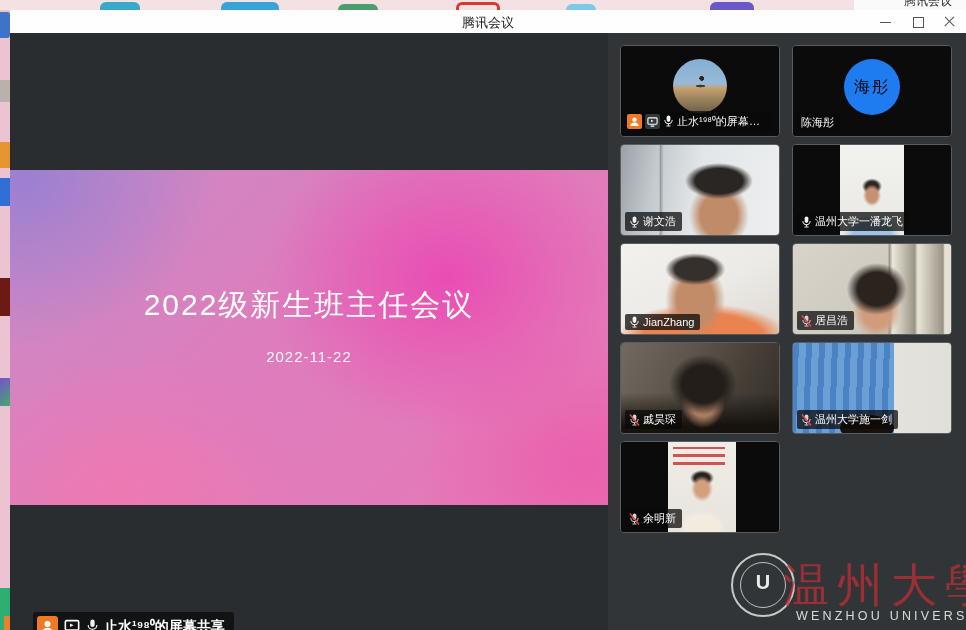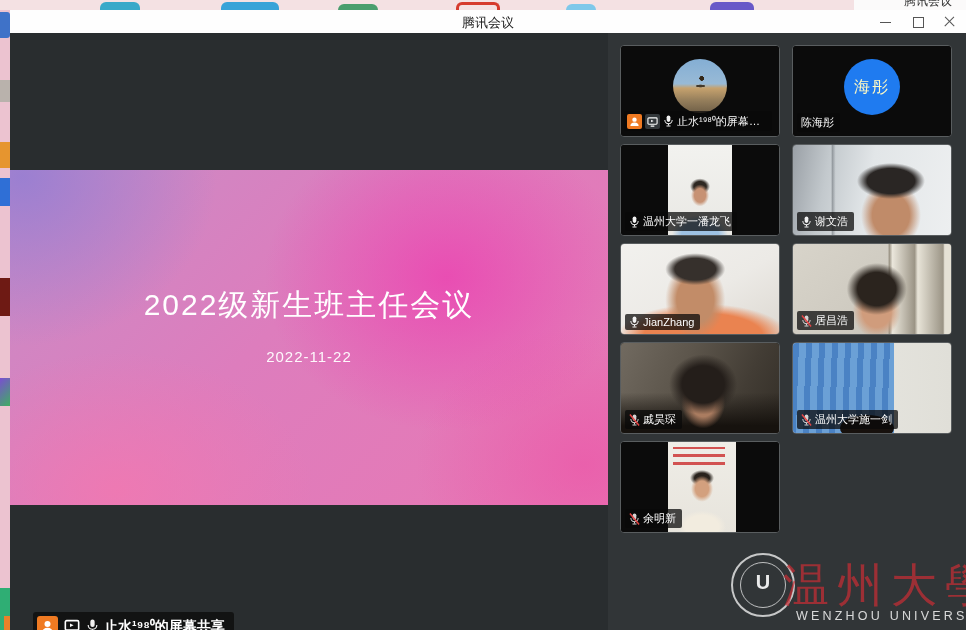--- a/index.html
+++ b/index.html
@@ -124,21 +124,21 @@
     background:
       radial-gradient(ellipse 11px 13px at 50% 52%, #d3a07e 60%, rgba(211,160,126,0)),
       radial-gradient(ellipse 12px 8px at 50% 40%, #29231d 62%, rgba(41,35,29,0)),
       radial-gradient(ellipse 24px 16px at 50% 94%, #f2ecdf 70%, rgba(242,236,223,0)),
       linear-gradient(180deg,#efede7 0%,#e7e4dc 100%); }
   .vid.scene-11::after { left:33%; top:5px; width:33%; height:19px;
       background:repeating-linear-gradient(180deg, rgba(205,55,55,0.85) 0 2.5px, rgba(255,255,255,0) 2.5px 7.5px); }
 
   
   .avatar-blue { position:absolute; left:50%; top:13px; width:56px; height:56px; margin-left:-28px; border-radius:50%;
-      background:#1f7bf0; color:#fef9c3; display:flex; align-items:center; justify-content:center;
+      background:#1f7bf0; color:#000000; display:flex; align-items:center; justify-content:center;
       font-size:16px; letter-spacing:2px; z-index:3; }
   .avatar-photo { position:absolute; left:50%; top:13px; width:54px; height:54px; margin-left:-27px; border-radius:50%; z-index:3;
       background:
         radial-gradient(circle 2.4px at 53% 36%, #332718 92%, rgba(0,0,0,0)),
         radial-gradient(ellipse 5px 1.6px at 51% 50%, rgba(40,28,14,0.8) 80%, rgba(0,0,0,0)),
         linear-gradient(180deg,#84aed4 0%,#98bad6 46%,#c6a26e 54%,#967f5c 76%,#6f5f47 100%); }
 
   
   .label { position:absolute; left:4px; bottom:4px; z-index:6; display:flex; align-items:center; gap:3px;
       background:rgba(10,10,10,0.74); border-radius:2px; padding:2px 6px 2px 4px;
@@ -272,45 +272,45 @@
             <div class="tile">
               <div class="vid scene-1"></div>
               <div class="avatar-blue">
                 <span>海彤</span>
               </div>
               <div class="label">
                 <span class="pname">陈海彤</span>
               </div>
             </div>
             <div class="tile">
+              <div class="vid scene-3"></div>
+              <div class="label">
+                <span class="ic mic-on">
+                  <svg viewBox="0 0 12 13" width="11" height="12">
+                    <rect x="4" y="0.5" width="4" height="7" rx="2" fill="currentColor"></rect>
+                    <path d="M2 5.5 a4 4 0 0 0 8 0" fill="none" stroke="currentColor" stroke-width="1.1"></path>
+                    <line x1="6" y1="9.5" x2="6" y2="11.5" stroke="currentColor" stroke-width="1.1"></line>
+                    <line x1="3.8" y1="12" x2="8.2" y2="12" stroke="currentColor" stroke-width="1.1"></line>
+                  </svg>
+                </span>
+                <span class="pname">谢文浩</span>
+              </div>
+            </div>
+            <div class="tile">
               <div class="vid scene-4"></div>
               <div class="label">
                 <span class="ic mic-on">
                   <svg viewBox="0 0 12 13" width="11" height="12">
                     <rect x="4" y="0.5" width="4" height="7" rx="2" fill="currentColor"></rect>
                     <path d="M2 5.5 a4 4 0 0 0 8 0" fill="none" stroke="currentColor" stroke-width="1.1"></path>
                     <line x1="6" y1="9.5" x2="6" y2="11.5" stroke="currentColor" stroke-width="1.1"></line>
                     <line x1="3.8" y1="12" x2="8.2" y2="12" stroke="currentColor" stroke-width="1.1"></line>
                   </svg>
                 </span>
                 <span class="pname">温州大学一潘龙飞</span>
-              </div>
-            </div>
-            <div class="tile">
-              <div class="vid scene-3"></div>
-              <div class="label">
-                <span class="ic mic-on">
-                  <svg viewBox="0 0 12 13" width="11" height="12">
-                    <rect x="4" y="0.5" width="4" height="7" rx="2" fill="currentColor"></rect>
-                    <path d="M2 5.5 a4 4 0 0 0 8 0" fill="none" stroke="currentColor" stroke-width="1.1"></path>
-                    <line x1="6" y1="9.5" x2="6" y2="11.5" stroke="currentColor" stroke-width="1.1"></line>
-                    <line x1="3.8" y1="12" x2="8.2" y2="12" stroke="currentColor" stroke-width="1.1"></line>
-                  </svg>
-                </span>
-                <span class="pname">谢文浩</span>
               </div>
             </div>
             <div class="tile">
               <div class="vid scene-5"></div>
               <div class="label">
                 <span class="ic mic-on">
                   <svg viewBox="0 0 12 13" width="11" height="12">
                     <rect x="4" y="0.5" width="4" height="7" rx="2" fill="currentColor"></rect>
                     <path d="M2 5.5 a4 4 0 0 0 8 0" fill="none" stroke="currentColor" stroke-width="1.1"></path>
                     <line x1="6" y1="9.5" x2="6" y2="11.5" stroke="currentColor" stroke-width="1.1"></line>

